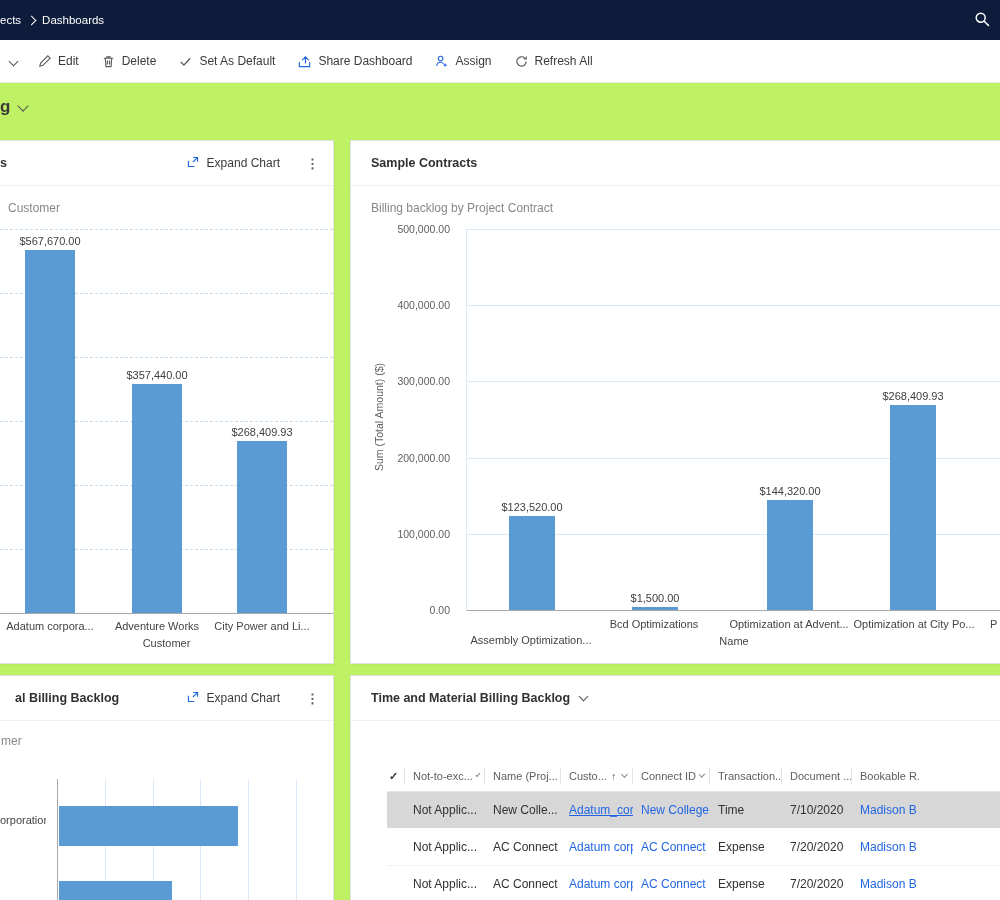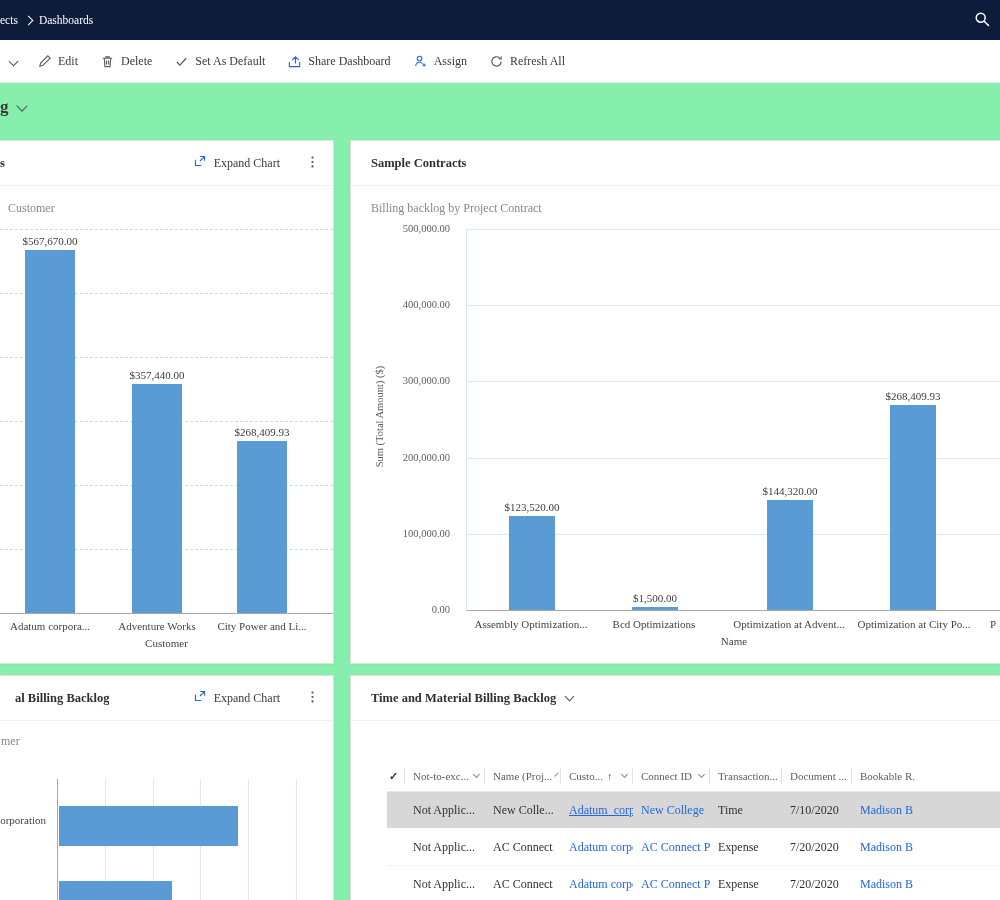--- a/index.html
+++ b/index.html
@@ -1,17 +1,17 @@
 <!DOCTYPE html>
 <html><head>
 <meta charset="utf-8">
 <style>
   html,body{margin:0;padding:0;background:#fff}
-  .stage{position:relative;width:1000px;height:900px;overflow:hidden;background:#86efac;
-         font-family:Liberation Serif, serif;color:#323130}
+  .stage{position:relative;width:1000px;height:900px;overflow:hidden;background:#bef264;
+         font-family:Liberation Sans, sans-serif;color:#323130}
   
   .topbar{position:absolute;top:0;left:0;width:1000px;height:40px;background:#0e1c3c;
           display:flex;align-items:center;color:#fff;font-size:11.5px}
   .crumbs{display:flex;align-items:center;gap:7px;padding-left:0}
   .chev{display:inline-block;width:6px;height:6px;border-right:1.4px solid currentColor;
         border-bottom:1.4px solid currentColor;transform:rotate(45deg);margin-top:-3px}
   .chev-r{transform:rotate(-45deg);margin-top:0}
   .searchwrap{position:absolute;right:9px;top:11px}
   
   .cmdbar{position:absolute;top:40px;left:0;width:1000px;height:42px;background:#fff;
@@ -21,21 +21,21 @@
   .ovf{margin-left:10px;margin-right:20px;color:#555}
   
   .pagetitle{position:absolute;top:97px;left:0;display:flex;align-items:center;gap:9px;
              font-size:17px;font-weight:700;color:#3b3a39}
   .pagetitle .chev{width:7px;height:7px;border-color:#555}
   
   .card{position:absolute;background:#fff;border:1px solid #e2e1df;box-shadow:0 1px 3px rgba(0,0,0,.05)}
   .card-h{height:44px;display:flex;align-items:center;justify-content:space-between;
           padding:0 14px;border-bottom:1px solid #f1f0ee;font-size:12.5px;font-weight:700;color:#323130}
   .hleft{display:flex;align-items:center;gap:8px;overflow:hidden;white-space:nowrap}
-  .hright{display:flex;align-items:flex-start;gap:26px}
+  .hright{display:flex;align-items:center;gap:26px}
   .expand{display:flex;align-items:center;gap:7px;font-weight:400;font-size:12px;color:#3b3a39;cursor:default}
   .dots{font-size:13px;color:#605e5c;cursor:default}
   .subtitle{position:absolute;font-size:12px;color:#8a8886;white-space:nowrap}
   
   .plot{position:absolute}
   .glineH{position:absolute;left:0;width:100%;height:0}
   .dash{border-top:1px dashed #c7ddf2}
   .solid{border-top:1px solid #dbe8f7}
   .axisB{border-bottom:1px solid #a8a8a6}
   .axisL{border-left:1px solid #a8a8a6}
@@ -218,21 +218,21 @@
       <div class="vcol" style="left:258px;width:130px">
         <div class="vlabel">$144,320.00</div>
         <div class="vbar" style="width: 46px; height: 28.864%;"></div>
       </div>
       <div class="vcol" style="left:381px;width:130px">
         <div class="vlabel">$268,409.93</div>
         <div class="vbar" style="width: 46px; height: 53.682%;"></div>
       </div>
     </div>
     <div style="position:absolute;left:115px;top:477px;width:536px;height:40px">
-      <div class="xlab" style="left:-10px;top:0;width:150px">Assembly Optimization...</div>
+      <div class="xlab" style="left:-10px;top:16px;width:150px">Assembly Optimization...</div>
       <div class="xlab" style="left:113px;top:0;width:150px">Bcd Optimizations</div>
       <div class="xlab" style="left:248px;top:0;width:150px">Optimization at Advent...</div>
       <div class="xlab" style="left:373px;top:0;width:150px">Optimization at City Po...</div>
       <div class="xlab" style="left:524px;top:0;width:20px;text-align:left">P</div>
       <div class="axtitle" style="left:0;top:17px;width:536px">Name</div>
     </div>
   </div>
 
   <div class="card" style="left:0;top:675px;width:333px;height:226px;border-left:none;border-bottom:none">
     <div class="card-h" style="padding-left:15px">

